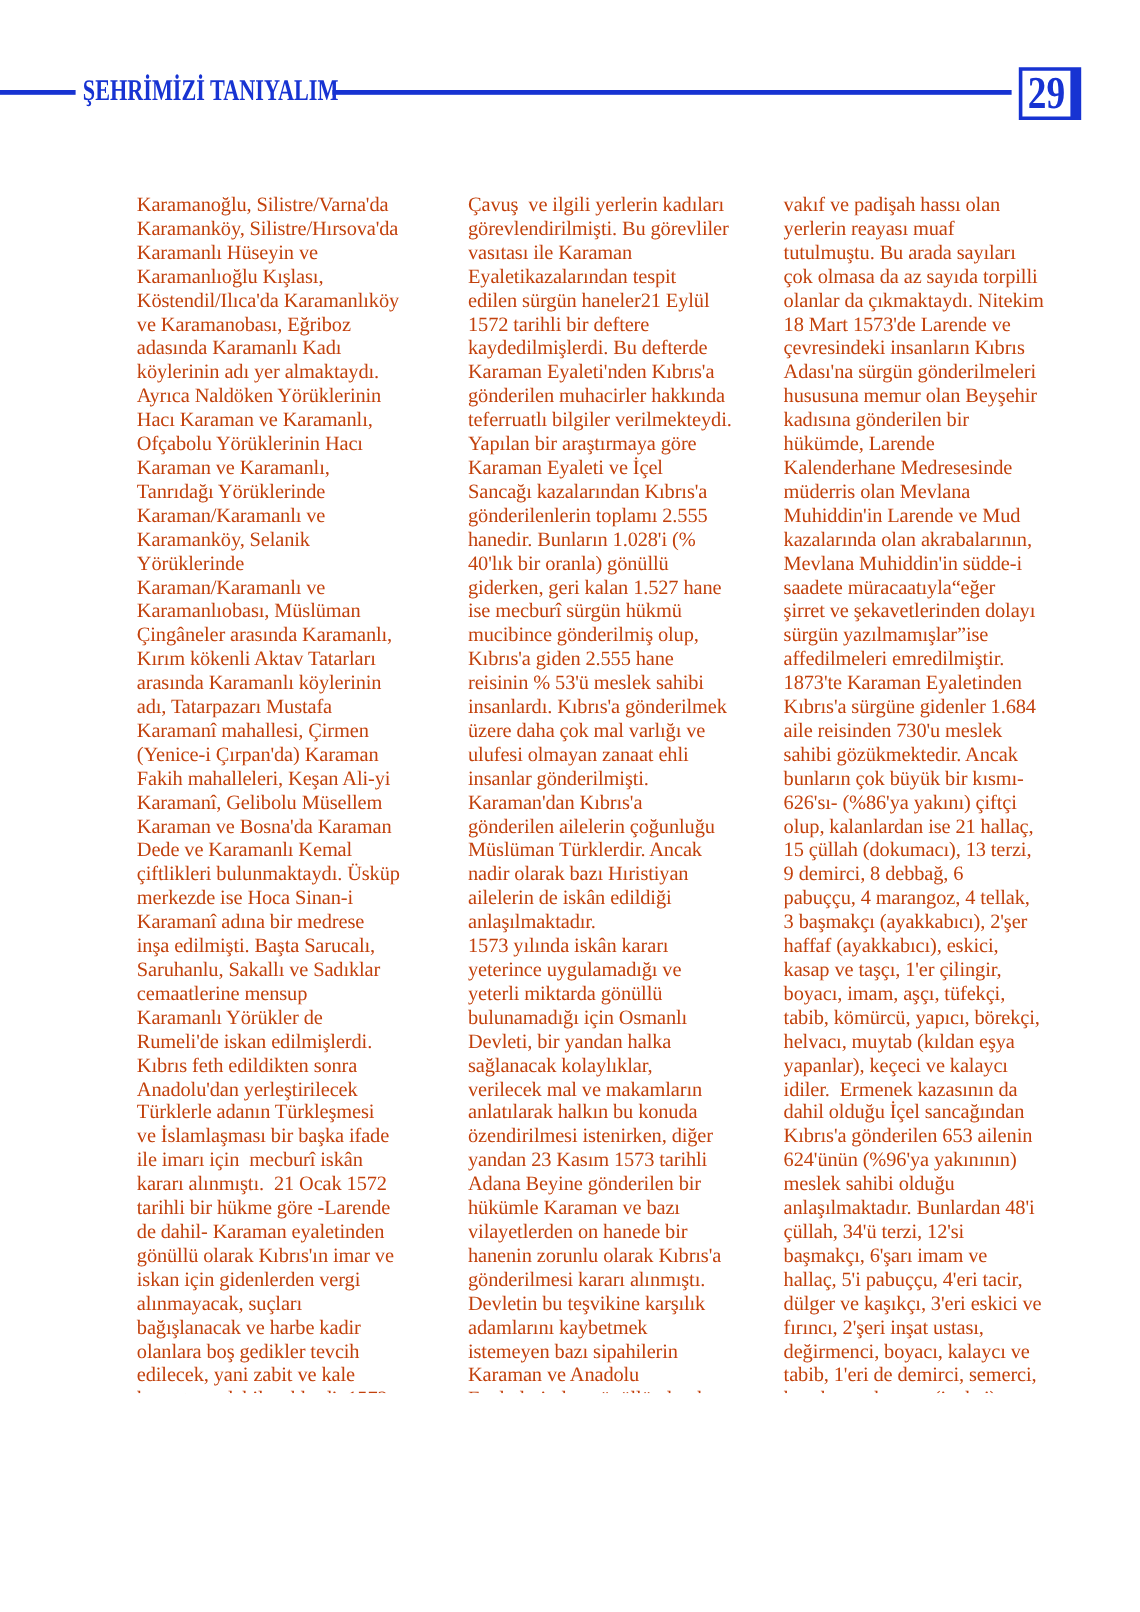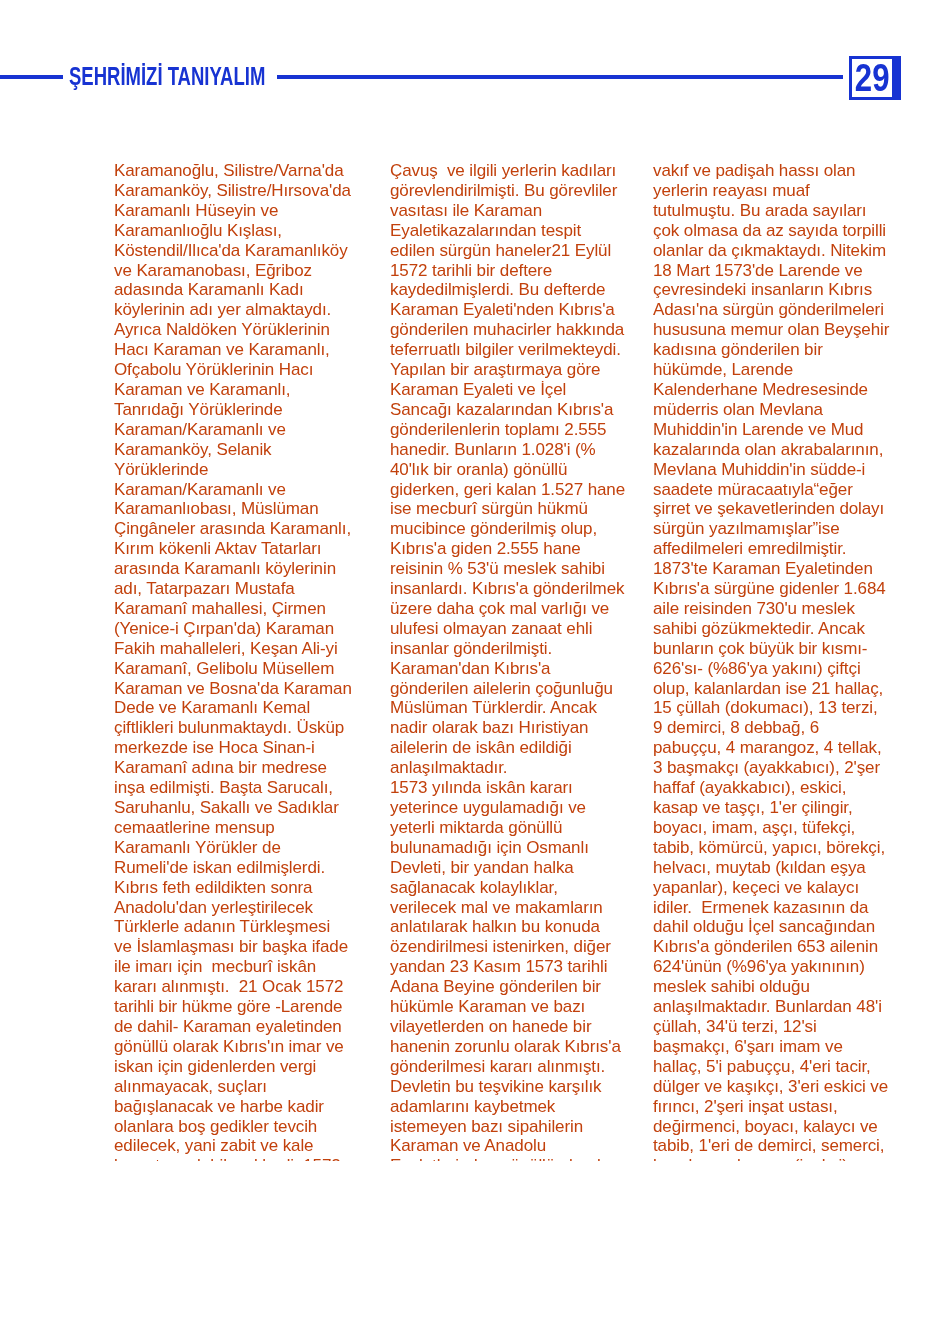--- a/index.html
+++ b/index.html
@@ -6,21 +6,21 @@
     margin: 0;
     padding: 0;
     background: #ffffff;
   }
   .page {
     position: relative;
     width: 950px;
     height: 1161px;
     background: #ffffff;
     overflow: hidden;
-    font-family: Liberation Sans, sans-serif;
+    font-family: Liberation Serif, serif;
   }
   
   .rule {
     position: absolute;
     height: 4px;
     background: var(--accent);
   }
   .rule.left  { left: 0;   top: 75px; width: 63px; }
   .rule.right { left: 277px; top: 75px; width: 566px; }
   .header-title {

